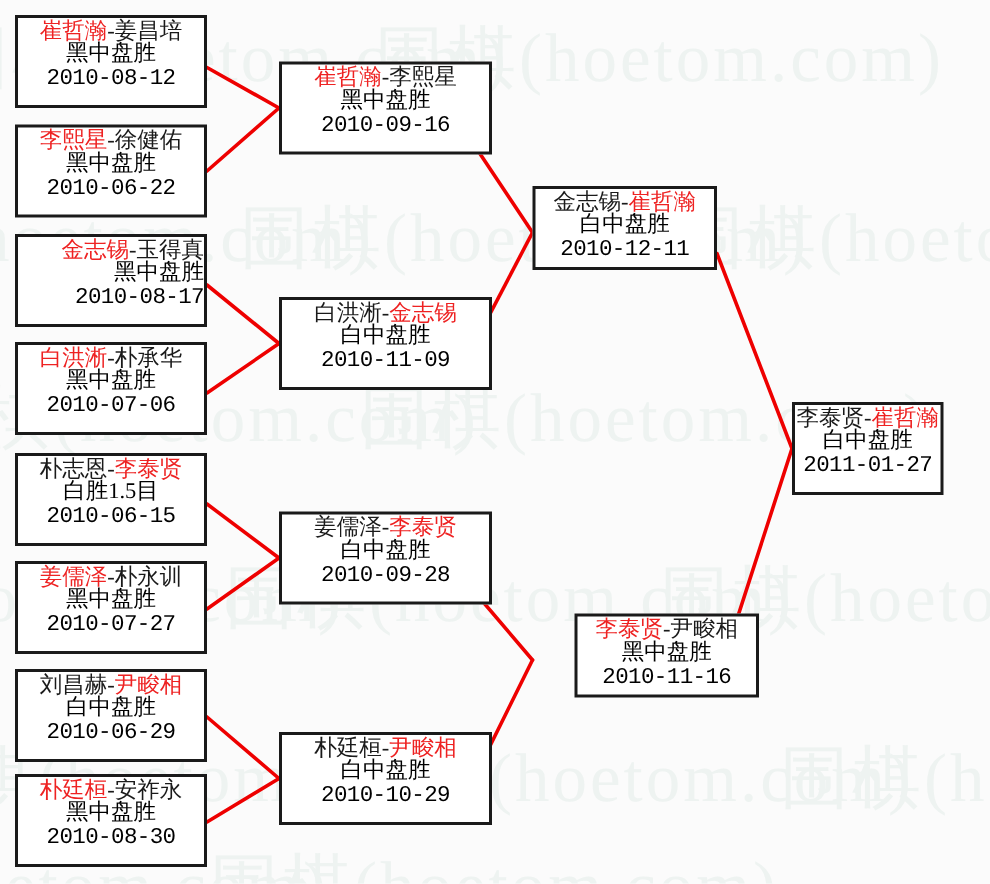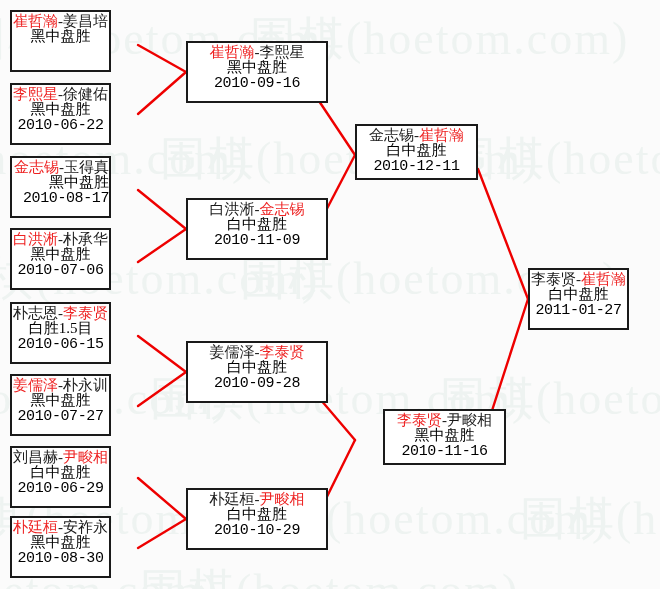--- a/index.html
+++ b/index.html
@@ -68,21 +68,21 @@
   .date {
     font-size: 15px;
     font-family: "Liberation Mono", "DejaVu Sans Mono", monospace;
     letter-spacing: -0.4px;
     white-space: nowrap;
   }
   .p-win { color: #ee2222; }
   .p-lose { color: #1a1a1a; }
   .p-dash { color: #1a1a1a; }
   
-  .col-1 { width: 101px; height: 62px; left: 10px; }
+  .col-1 { width: 128px; height: 62px; left: 10px; }
   .col-2 { width: 142px; height: 62px; left: 186px; }
   .col-3 { width: 123px; height: 56px; left: 355px; }
   .col-4 { width: 101px; height: 62px; left: 528px; }
 </style>
 </head>
 <body>
 
 <div id="bracket-root">
 
   <div id="watermark-layer">
@@ -125,20 +125,21 @@
       <path d="M309,533 L355,440"></path>
 
       <path d="M478,169 L528,299"></path>
       <path d="M478,454 L528,299"></path>
     </g>
   </svg>
 
   <div class="match-box col-1" style="top:10px;">
     <div class="players"><span class="p-win">崔哲瀚</span><span class="p-dash">-</span><span class="p-lose">姜昌培</span></div>
     <div class="result">黑中盘胜</div>
+    <div class="date">2010-08-12</div>
   </div>
 
   <div class="match-box col-1" style="top:83px;">
     <div class="players"><span class="p-win">李熙星</span><span class="p-dash">-</span><span class="p-lose">徐健佑</span></div>
     <div class="result">黑中盘胜</div>
     <div class="date">2010-06-22</div>
   </div>
 
   <div class="match-box col-1" style="top:156px;text-align:right;">
     <div class="players"><span class="p-win">金志锡</span><span class="p-dash">-</span><span class="p-lose">玉得真</span></div>

